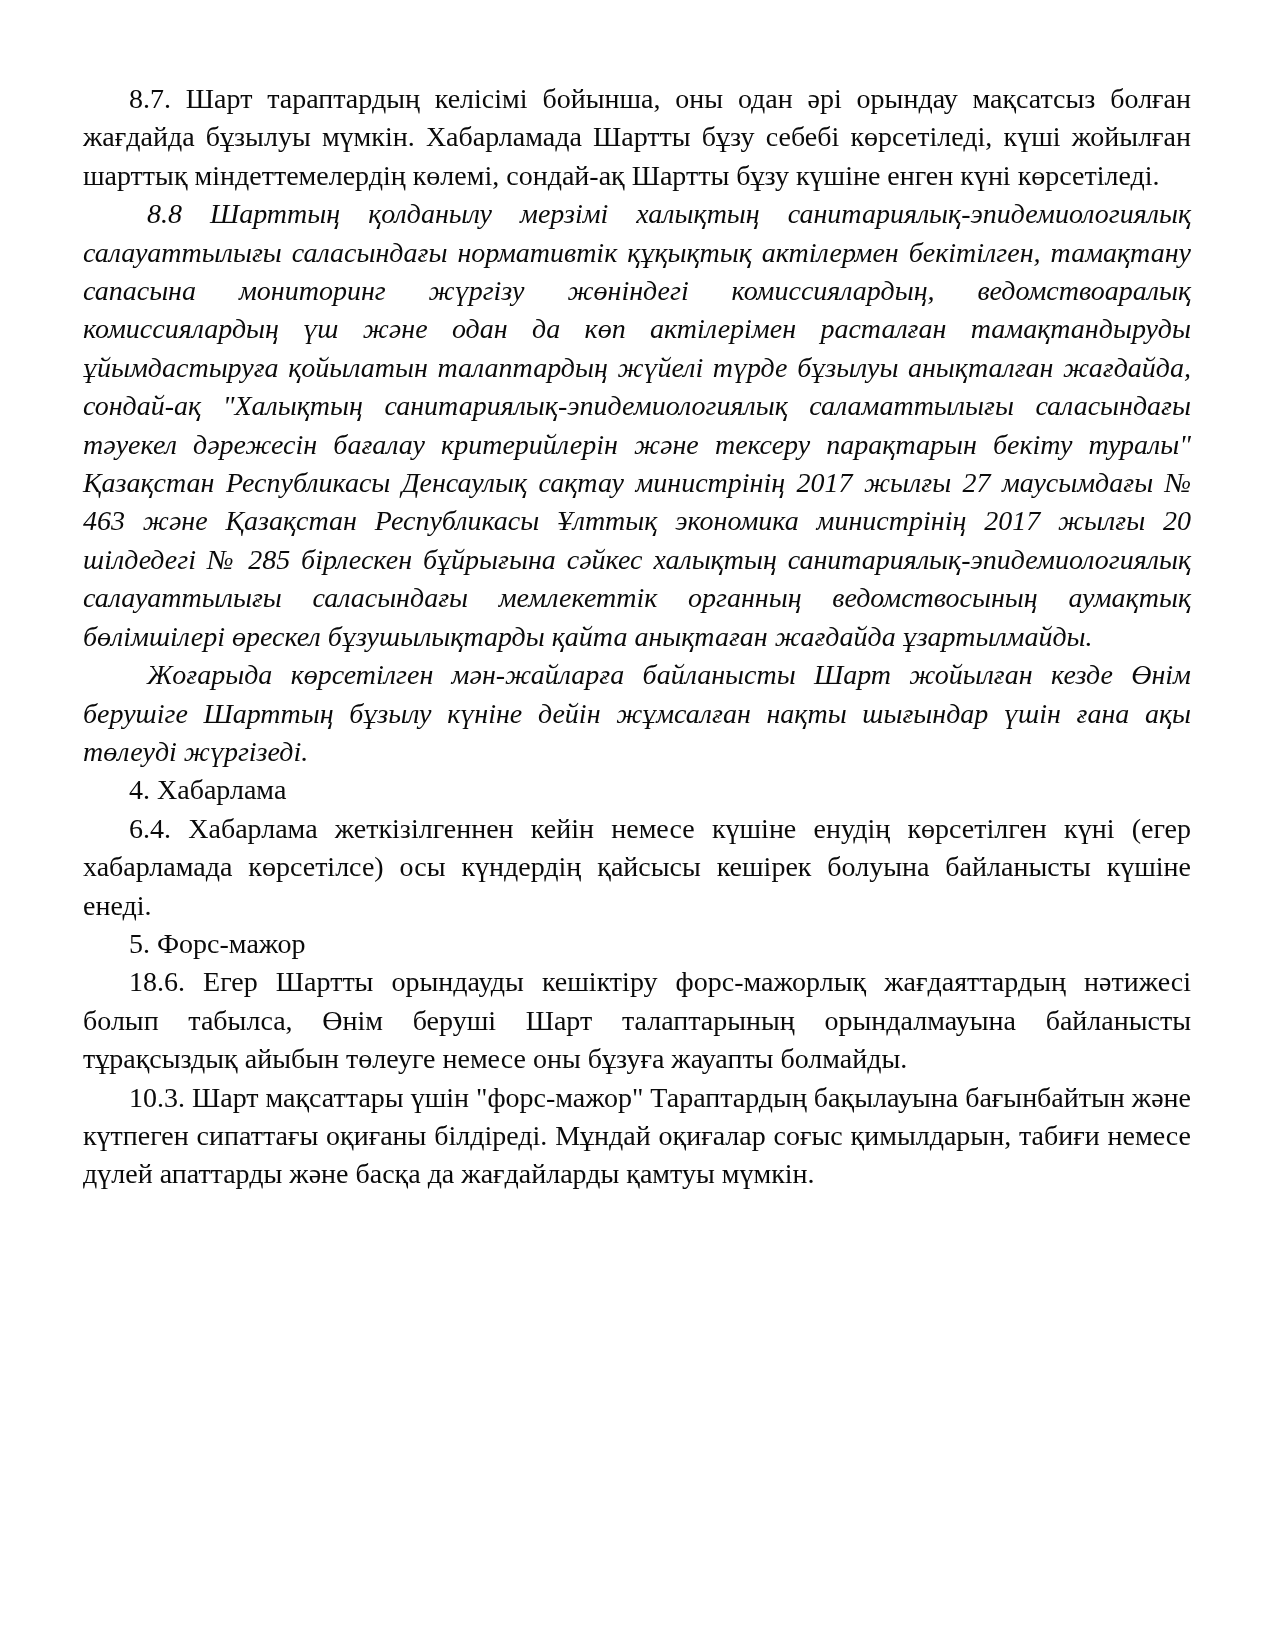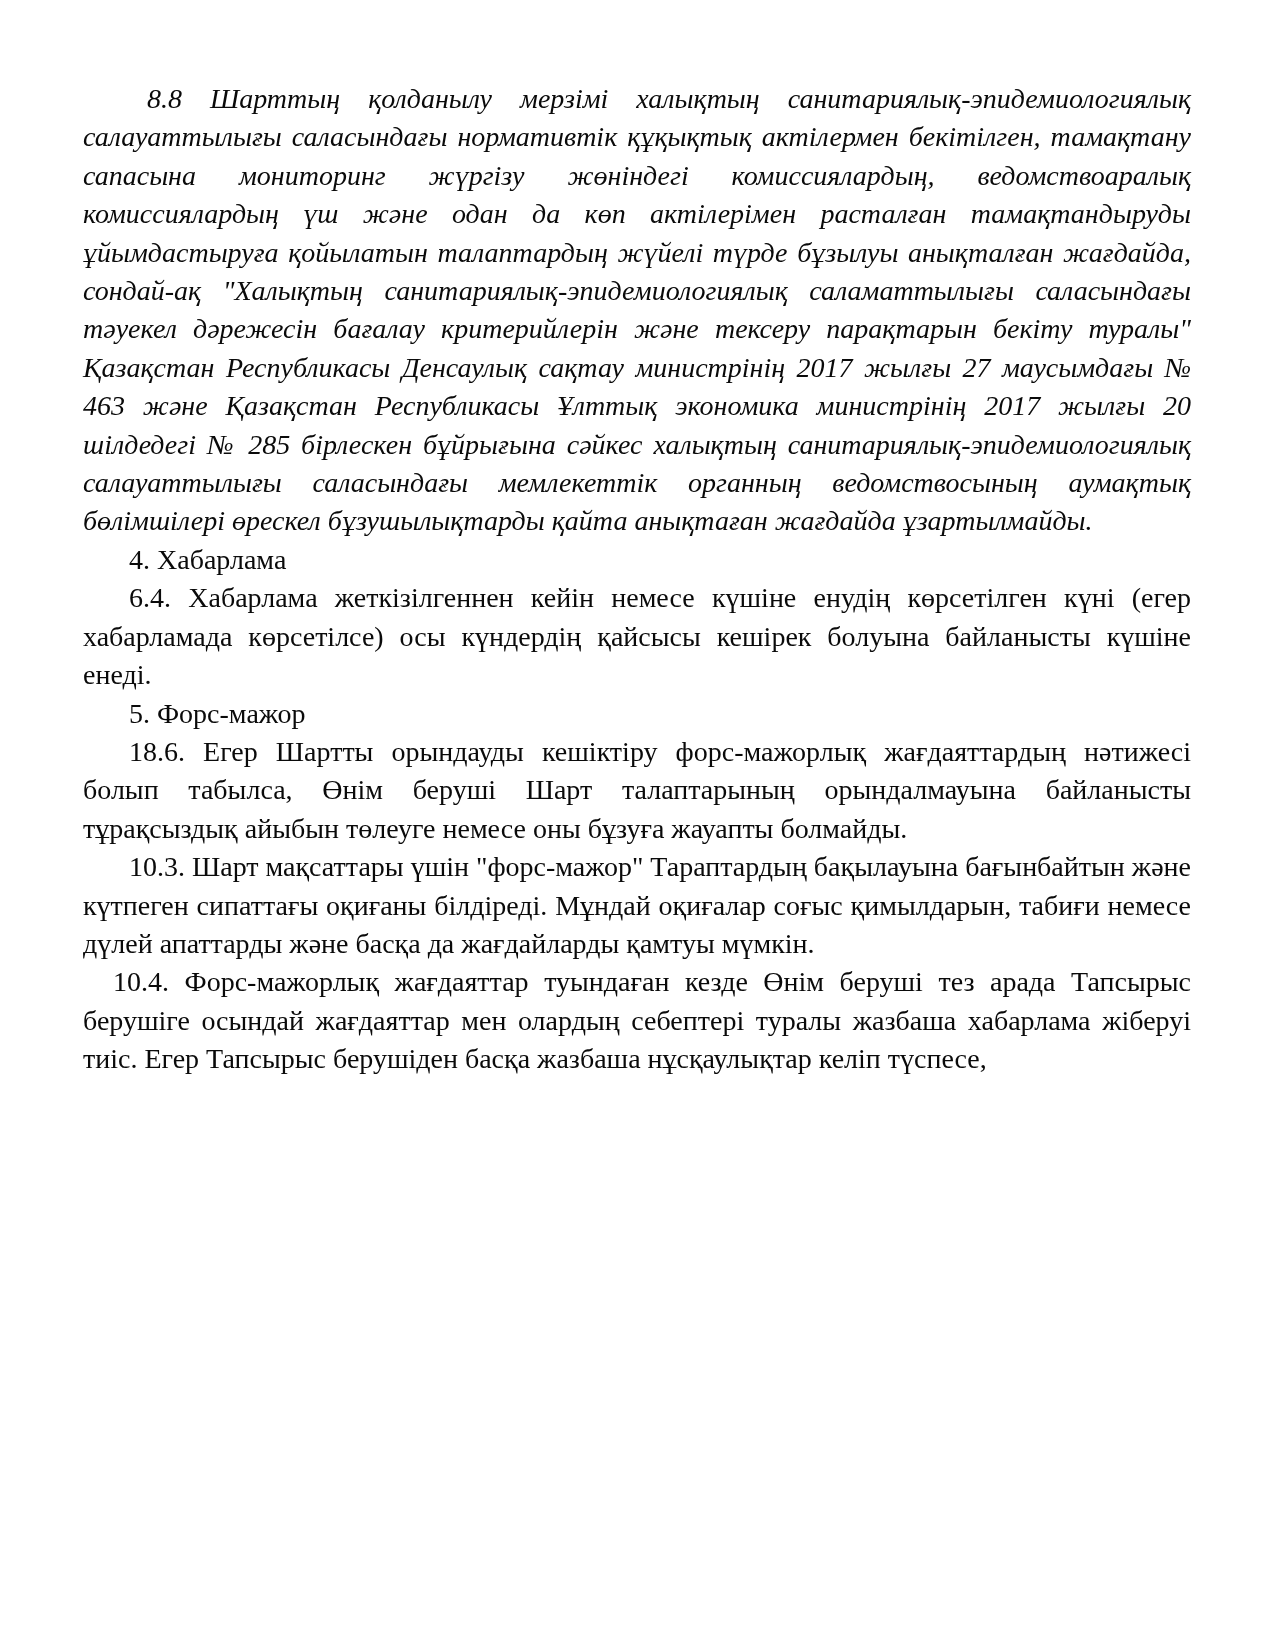--- a/index.html
+++ b/index.html
@@ -34,21 +34,22 @@
   }
   .ind-sm { text-indent: 30px; }
   .ind-md { text-indent: 46px; }
   .ind-lg { text-indent: 64px; font-style: italic; }
 </style>
 </head>
 <body>
 
 <div class="page">
   <div class="text-block">
+    <p class="para ind-md">8.7. Шарт тараптардың келісімі бойынша, оны одан әрі орындау мақсатсыз болған жағдайда бұзылуы мүмкін. Хабарламада Шартты бұзу себебі көрсетіледі, күші жойылған шарттық міндеттемелердің көлемі, сондай-ақ Шартты бұзу күшіне енген күні көрсетіледі.</p>
     <p class="para ind-lg">8.8 Шарттың қолданылу мерзімі халықтың санитариялық-эпидемиологиялық салауаттылығы саласындағы нормативтік құқықтық актілермен бекітілген, тамақтану сапасына мониторинг жүргізу жөніндегі комиссиялардың, ведомствоаралық комиссиялардың үш және одан да көп актілерімен расталған тамақтандыруды ұйымдастыруға қойылатын талаптардың жүйелі түрде бұзылуы анықталған жағдайда, сондай-ақ "Халықтың санитариялық-эпидемиологиялық саламаттылығы саласындағы тәуекел дәрежесін бағалау критерийлерін және тексеру парақтарын бекіту туралы" Қазақстан Республикасы Денсаулық сақтау министрінің 2017 жылғы 27 маусымдағы № 463 және Қазақстан Республикасы Ұлттық экономика министрінің 2017 жылғы 20 шілдедегі № 285 бірлескен бұйрығына сәйкес халықтың санитариялық-эпидемиологиялық салауаттылығы саласындағы мемлекеттік органның ведомствосының аумақтық бөлімшілері өрескел бұзушылықтарды қайта анықтаған жағдайда ұзартылмайды.</p>
+    <p class="para ind-lg">Жоғарыда көрсетілген мән-жайларға байланысты Шарт жойылған кезде Өнім берушіге Шарттың бұзылу күніне дейін жұмсалған нақты шығындар үшін ғана ақы төлеуді жүргізеді.</p>
     <p class="para ind-md">4. Хабарлама</p>
     <p class="para ind-md">6.4. Хабарлама жеткізілгеннен кейін немесе күшіне енудің көрсетілген күні (егер хабарламада көрсетілсе) осы күндердің қайсысы кешірек болуына байланысты күшіне енеді.</p>
     <p class="para ind-md">5. Форс-мажор</p>
     <p class="para ind-md">18.6. Егер Шартты орындауды кешіктіру форс-мажорлық жағдаяттардың нәтижесі болып табылса, Өнім беруші Шарт талаптарының орындалмауына байланысты тұрақсыздық айыбын төлеуге немесе оны бұзуға жауапты болмайды.</p>
     <p class="para ind-md">10.3. Шарт мақсаттары үшін "форс-мажор" Тараптардың бақылауына бағынбайтын және күтпеген сипаттағы оқиғаны білдіреді. Мұндай оқиғалар соғыс қимылдарын, табиғи немесе дүлей апаттарды және басқа да жағдайларды қамтуы мүмкін.</p>
-    <p class="para ind-sm">10.4. Форс-мажорлық жағдаяттар туындаған кезде Өнім беруші тез арада Тапсырыс берушіге осындай жағдаяттар мен олардың себептері туралы жазбаша хабарлама жіберуі тиіс. Егер Тапсырыс берушіден басқа жазбаша нұсқаулықтар келіп түспесе,</p>
   </div>
 </div>
 
 </body></html>

